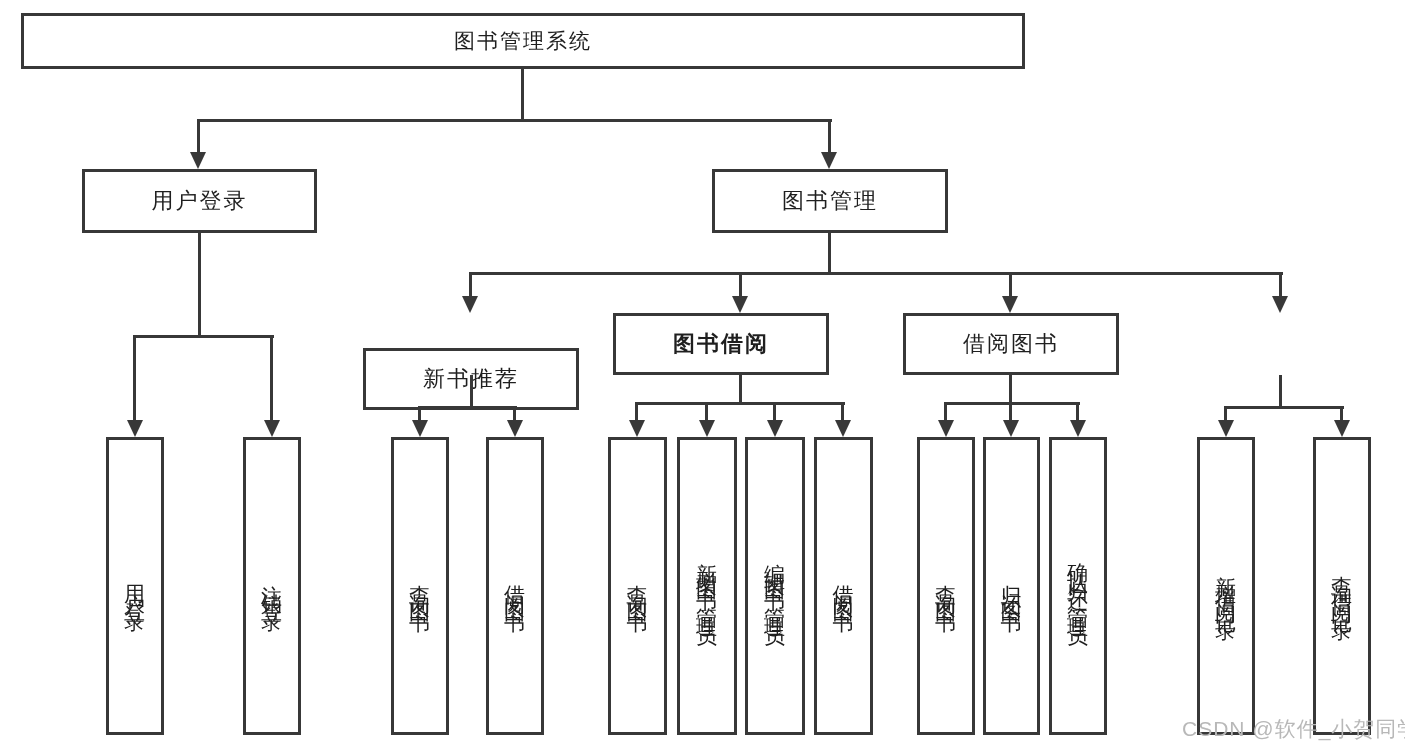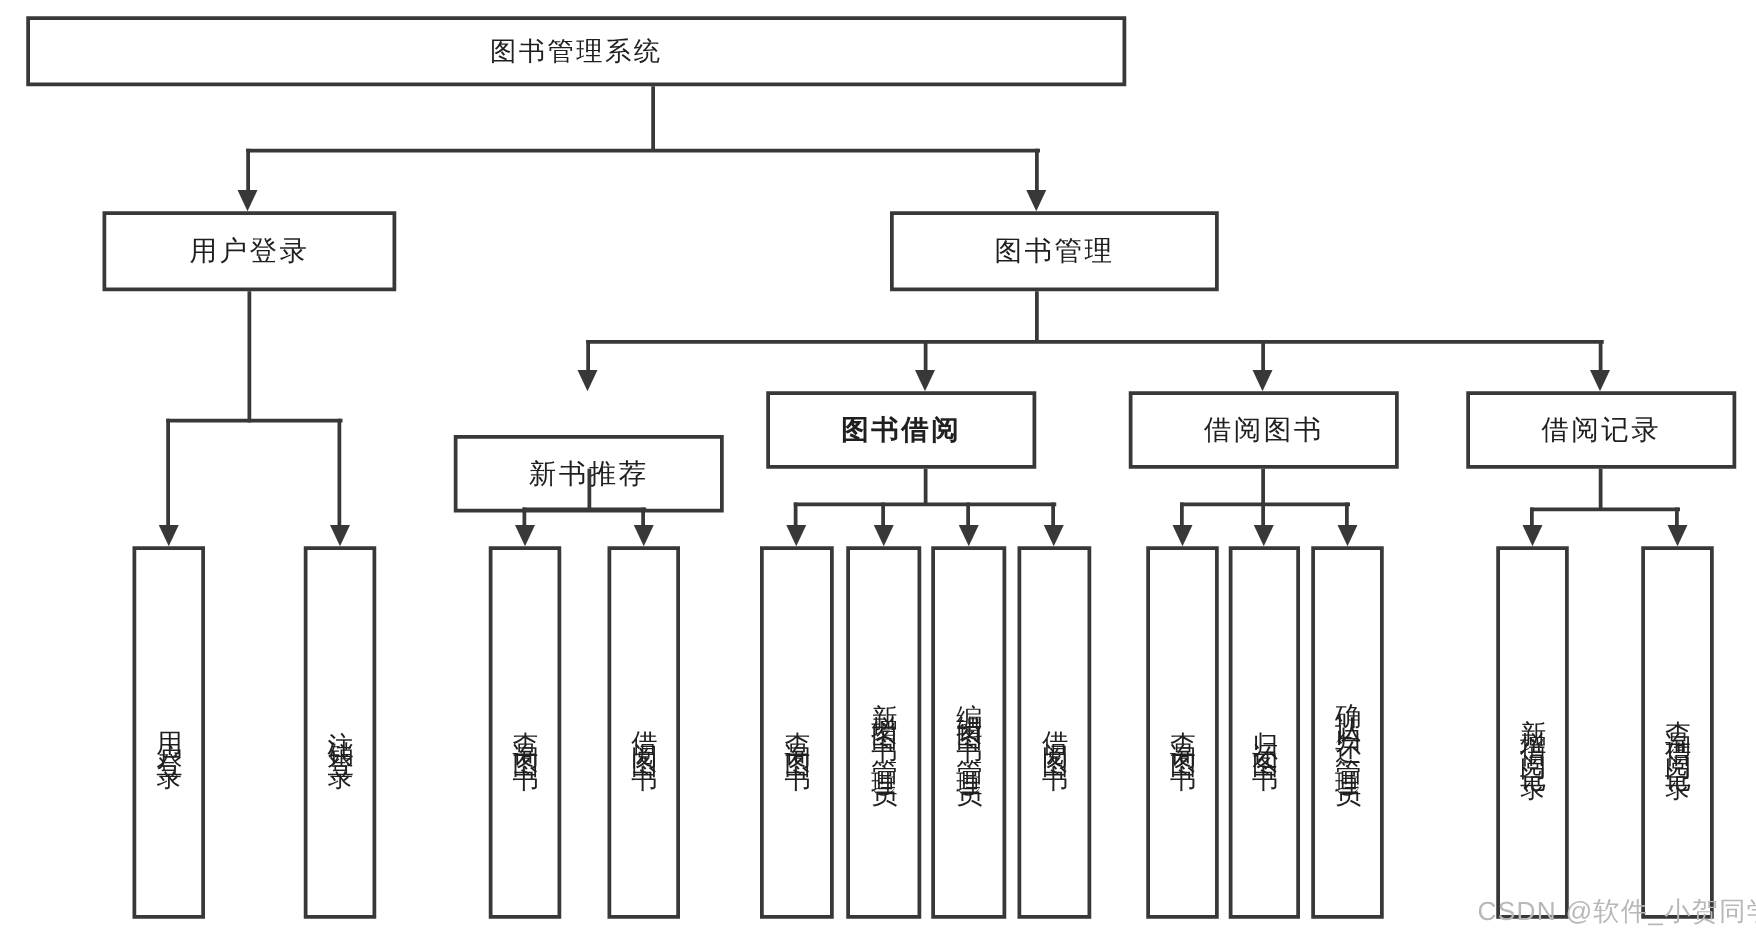--- a/index.html
+++ b/index.html
@@ -70,35 +70,35 @@
     letter-spacing: 1px;
     white-space: nowrap;
     z-index: 5;
   }
 </style>
 </head>
 <body>
 
 <div class="stage">
 
-  <div class="box" style="left:21px; top:13px; width:880px; height:56px;">
+  <div class="box" style="left:21px; top:13px; width:1004px; height:56px;">
     <span class="h-label root-label">图书管理系统</span>
   </div>
 
   <div class="line" style="left:521px; top:69px; width:3px; height:52px;"></div>
   <div class="line" style="left:197px; top:119px; width:635px; height:3px;"></div>
   <div class="line" style="left:197px; top:119px; width:3px; height:36px;"></div>
   <div class="arrowhead" style="left:190px; top:152px;"></div>
   <div class="line" style="left:828px; top:119px; width:3px; height:36px;"></div>
   <div class="arrowhead" style="left:821px; top:152px;"></div>
 
   <div class="box" style="left:82px; top:169px; width:235px; height:64px;">
     <span class="h-label">用户登录</span>
   </div>
-  <div class="box" style="left:712px; top:169px; width:263px; height:64px;font-family:Liberation Serif, serif;">
+  <div class="box" style="left:712px; top:169px; width:236px; height:64px;font-family:Liberation Serif, serif;">
     <span class="h-label">图书管理</span>
   </div>
 
   <div class="line" style="left:198px; top:233px; width:3px; height:105px;"></div>
   <div class="line" style="left:133px; top:335px; width:141px; height:3px;"></div>
   <div class="line" style="left:133px; top:335px; width:3px; height:87px;"></div>
   <div class="arrowhead" style="left:127px; top:420px;"></div>
   <div class="line" style="left:270px; top:335px; width:3px; height:87px;"></div>
   <div class="arrowhead" style="left:264px; top:420px;"></div>
 
@@ -115,23 +115,20 @@
 
   <div class="box" style="left:363px; top:313px; width:216px; height:62px;margin-top:35px;">
     <span class="h-label">新书推荐</span>
   </div>
   <div class="box" style="left:613px; top:313px; width:216px; height:62px;font-weight:bold;">
     <span class="h-label">图书借阅</span>
   </div>
   <div class="box" style="left:903px; top:313px; width:216px; height:62px;">
     <span class="h-label">借阅图书</span>
   </div>
-  <div class="box" style="left:1173px; top:313px; width:216px; height:62px;">
-    <span class="h-label">借阅记录</span>
-  </div>
 
   <div class="line" style="left:470px; top:375px; width:3px; height:33px;"></div>
   <div class="line" style="left:418px; top:406px; width:99px; height:3px;"></div>
   <div class="line" style="left:418px; top:406px; width:3px; height:16px;"></div>
   <div class="arrowhead" style="left:412px; top:420px;"></div>
   <div class="line" style="left:513px; top:406px; width:3px; height:16px;"></div>
   <div class="arrowhead" style="left:507px; top:420px;"></div>
 
   <div class="line" style="left:739px; top:375px; width:3px; height:29px;"></div>
   <div class="line" style="left:635px; top:402px; width:210px; height:3px;"></div>

